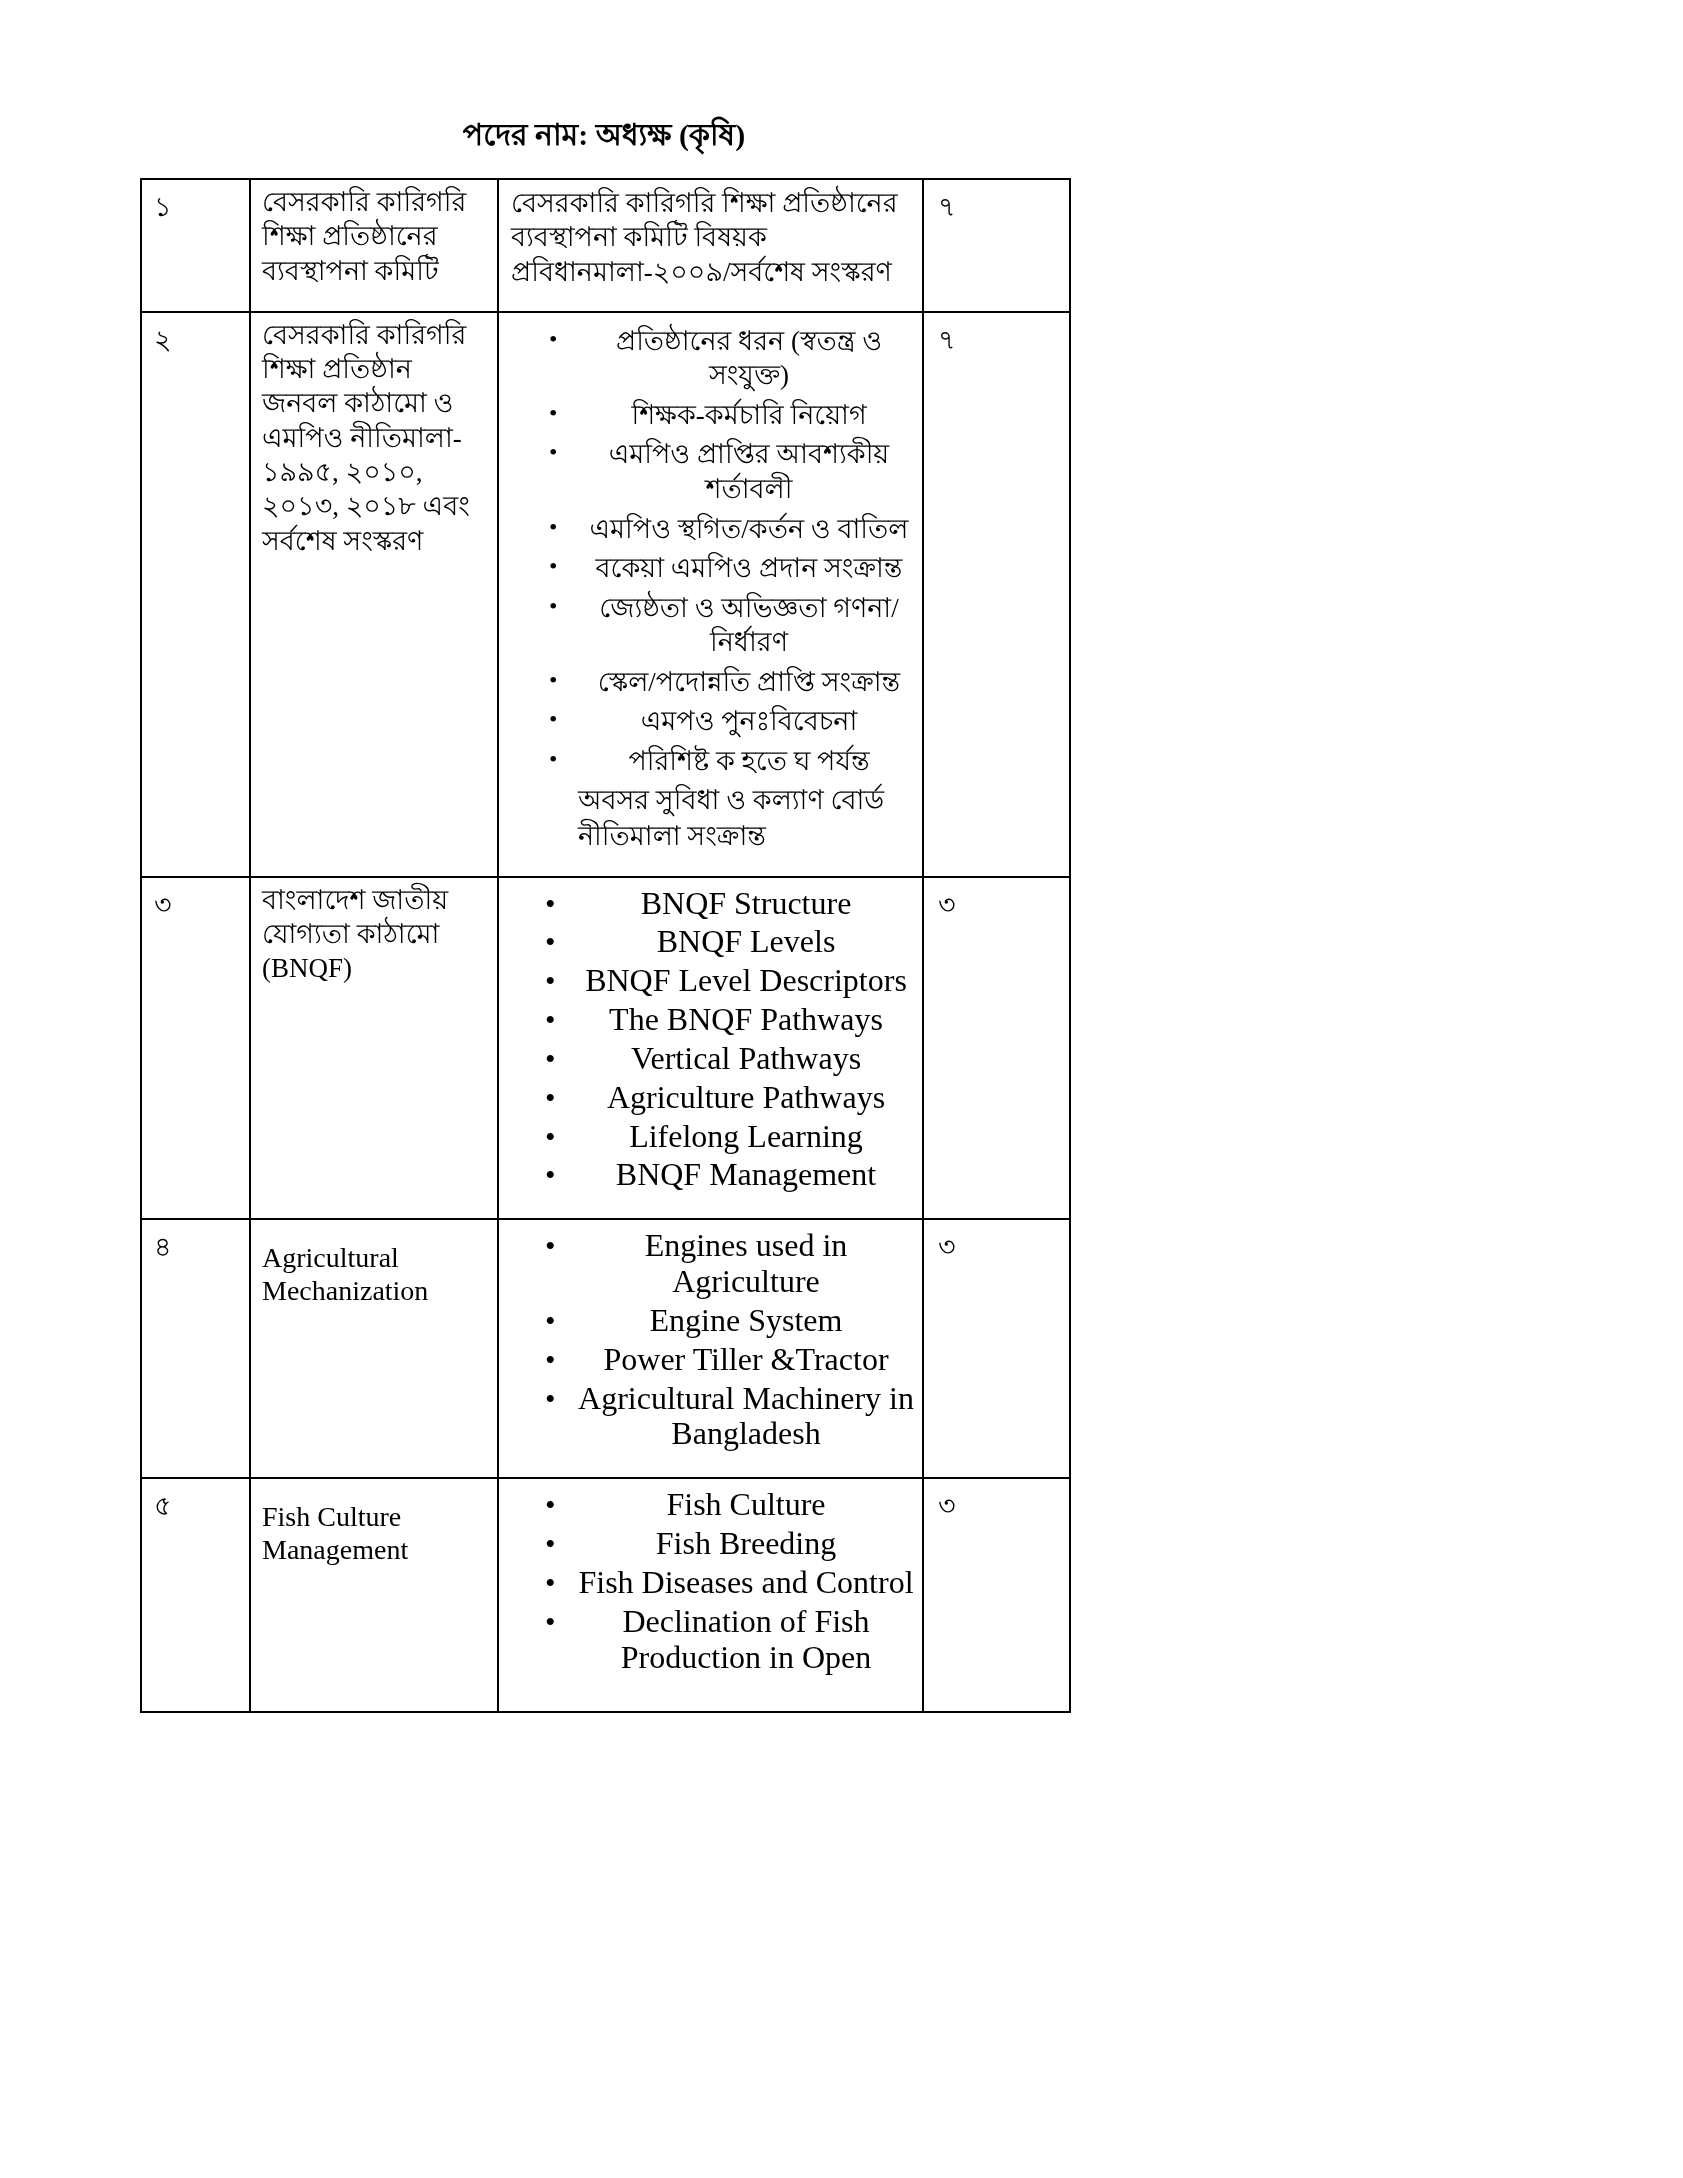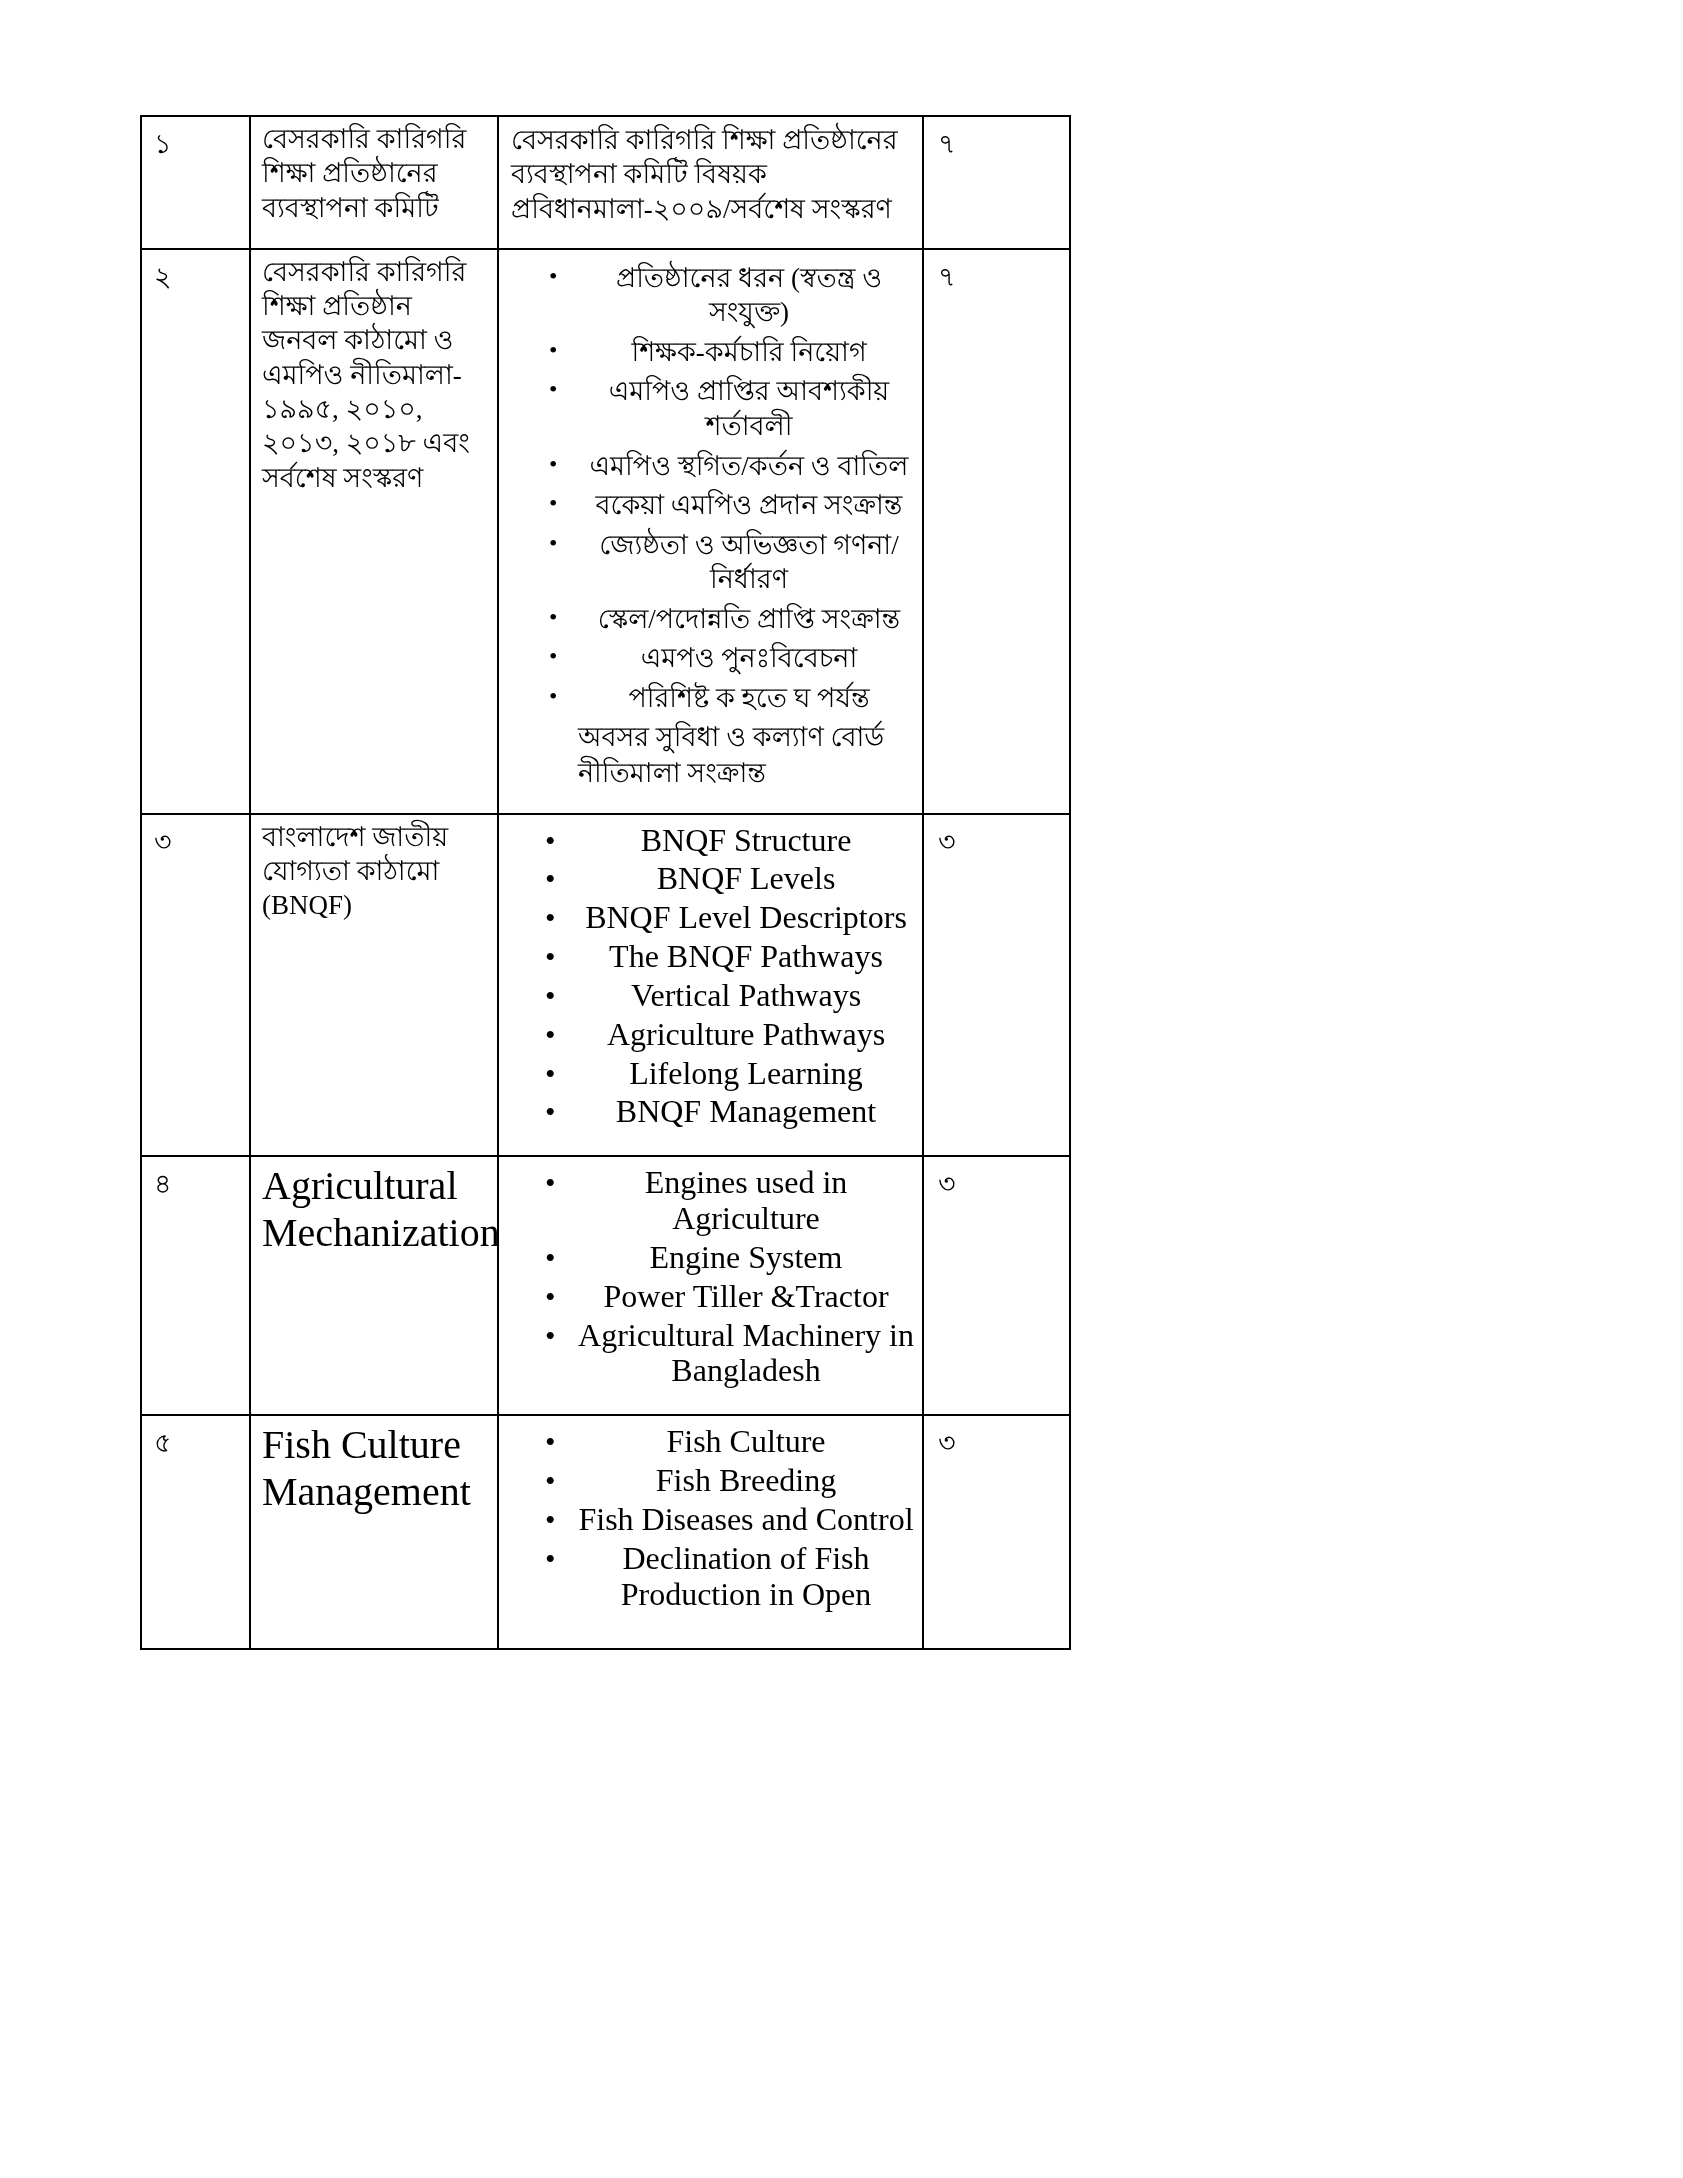--- a/index.html
+++ b/index.html
@@ -43,21 +43,21 @@
     line-height: 1.25;
     padding: 3px 10px 4px 10px;
     height: 38px;
   }
   .bn { font-size: 27px; line-height: 1.27; }
   .en { font-family: "Liberation Serif", serif; font-size: 32px; line-height: 1.12; }
   td.unit-cell  { padding: 6px 12px; font-size: 27px; }
   td.marks-cell { padding: 6px 14px; font-size: 27px; }
   td.subject-cell { padding: 5px 4px 6px 11px; }
   td.content-cell { padding: 6px 8px 22px 10px; }
-  .subject-en { font-size: 40px; line-height: 1.18; }
+  .subject-en { font-size: 28px; line-height: 1.18; margin-top: 16px; }
   ul.blist { list-style: none; text-align: center; }
   ul.blist li { position: relative; }
   ul.bn-list li {
     padding-left: 75px;
     margin: 5px 0 5px 0;
     font-size: 27px;
     line-height: 1.28;
   }
   ul.bn-list li::before {
     content: "\2022";
@@ -90,20 +90,21 @@
     line-height: 1.27;
     padding-left: 2px;
   }
 </style>
 </head>
 <body>
 
 <div class="page">
   <div class="doc">
 
+    <div class="title">পদের নাম: অধ্যক্ষ (কৃষি)</div>
 
     <table class="syllabus">
       <colgroup>
         <col style="width:109px">
         <col style="width:248px">
         <col style="width:425px">
         <col style="width:147px">
       </colgroup>
 
       <tbody>

